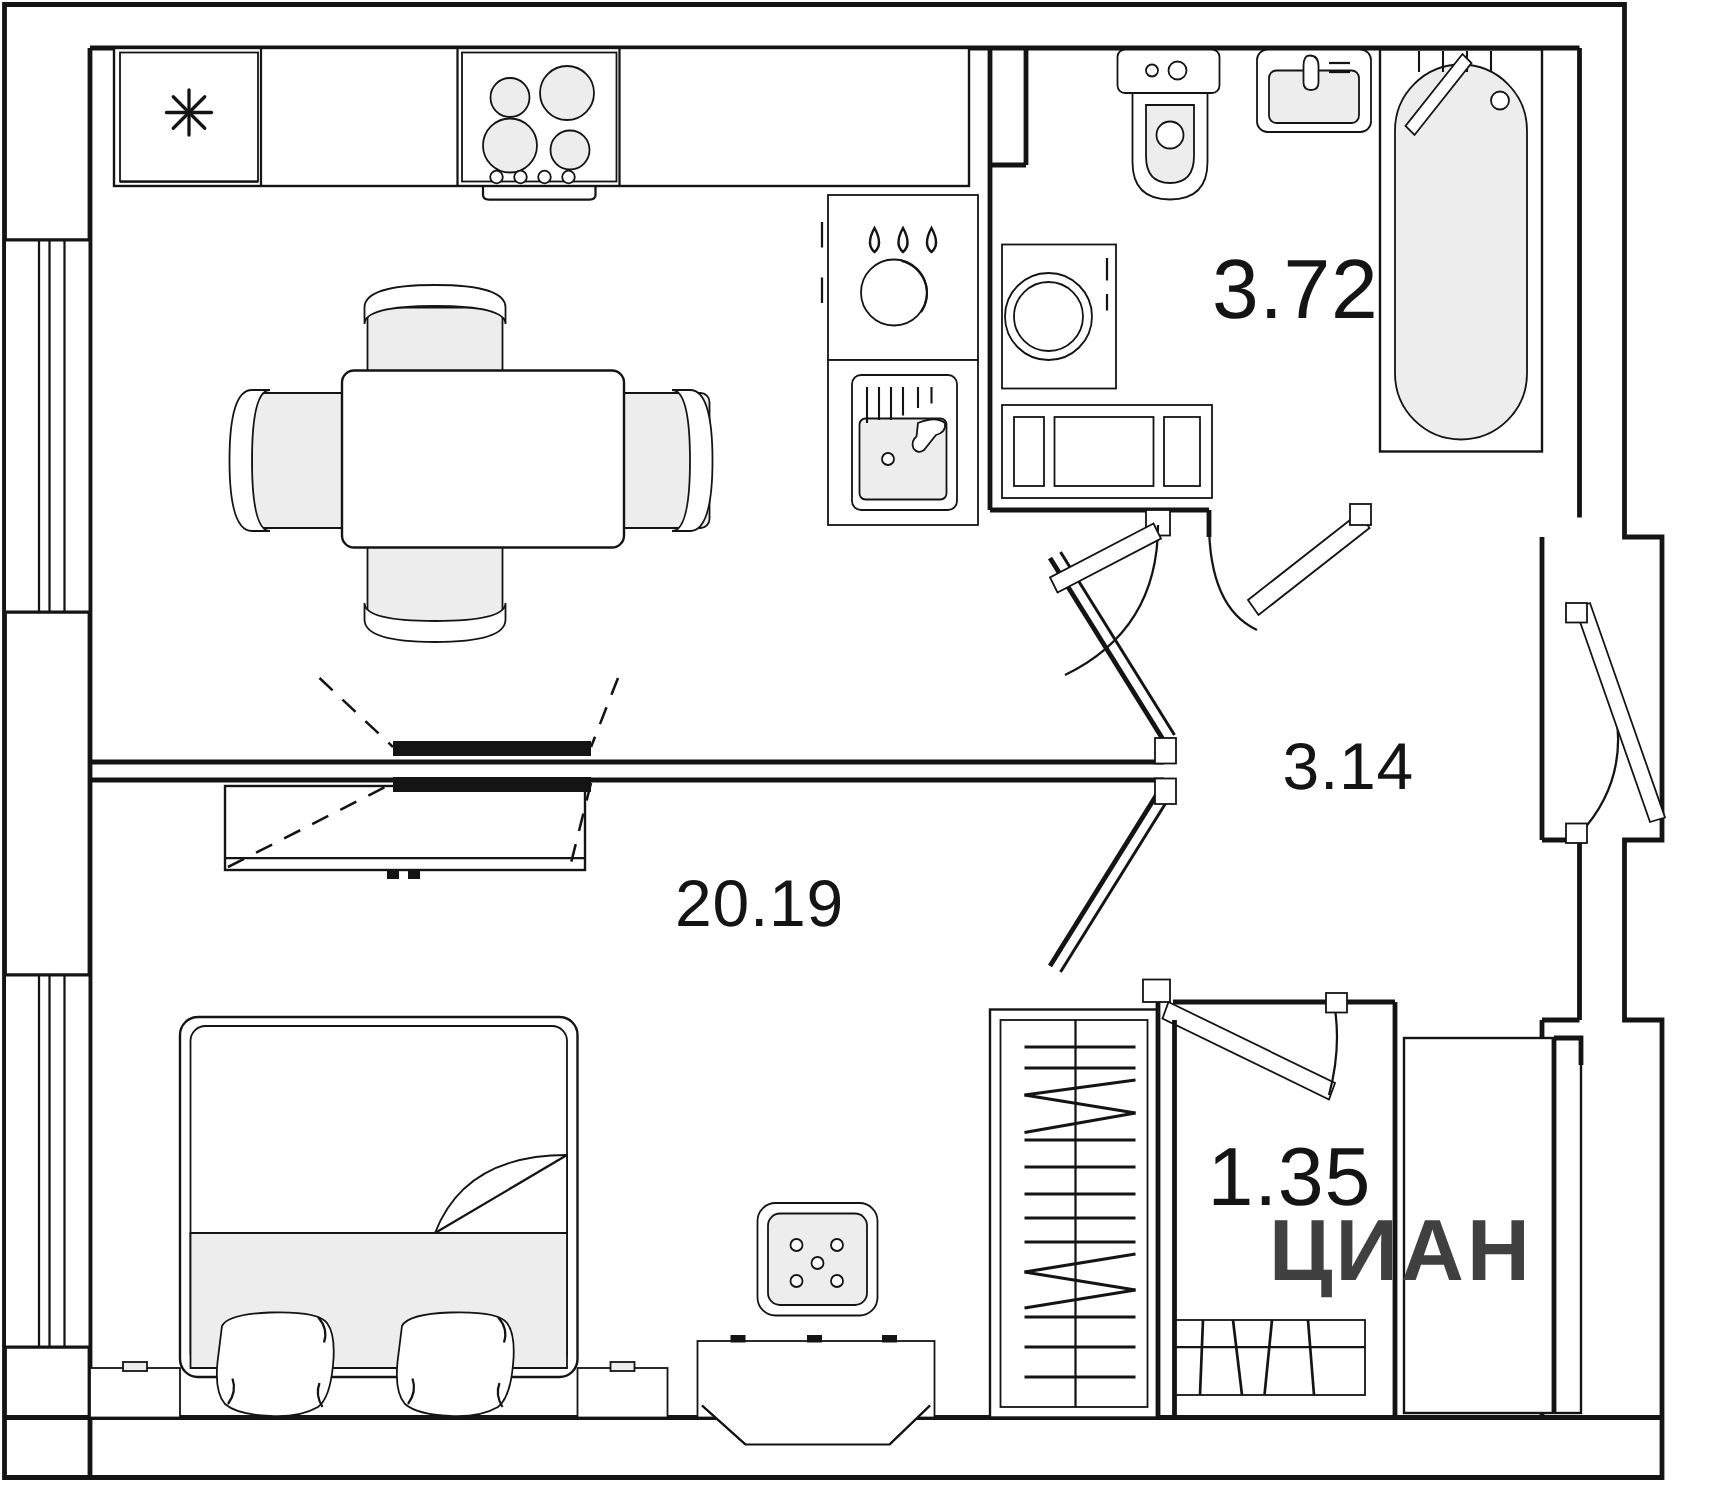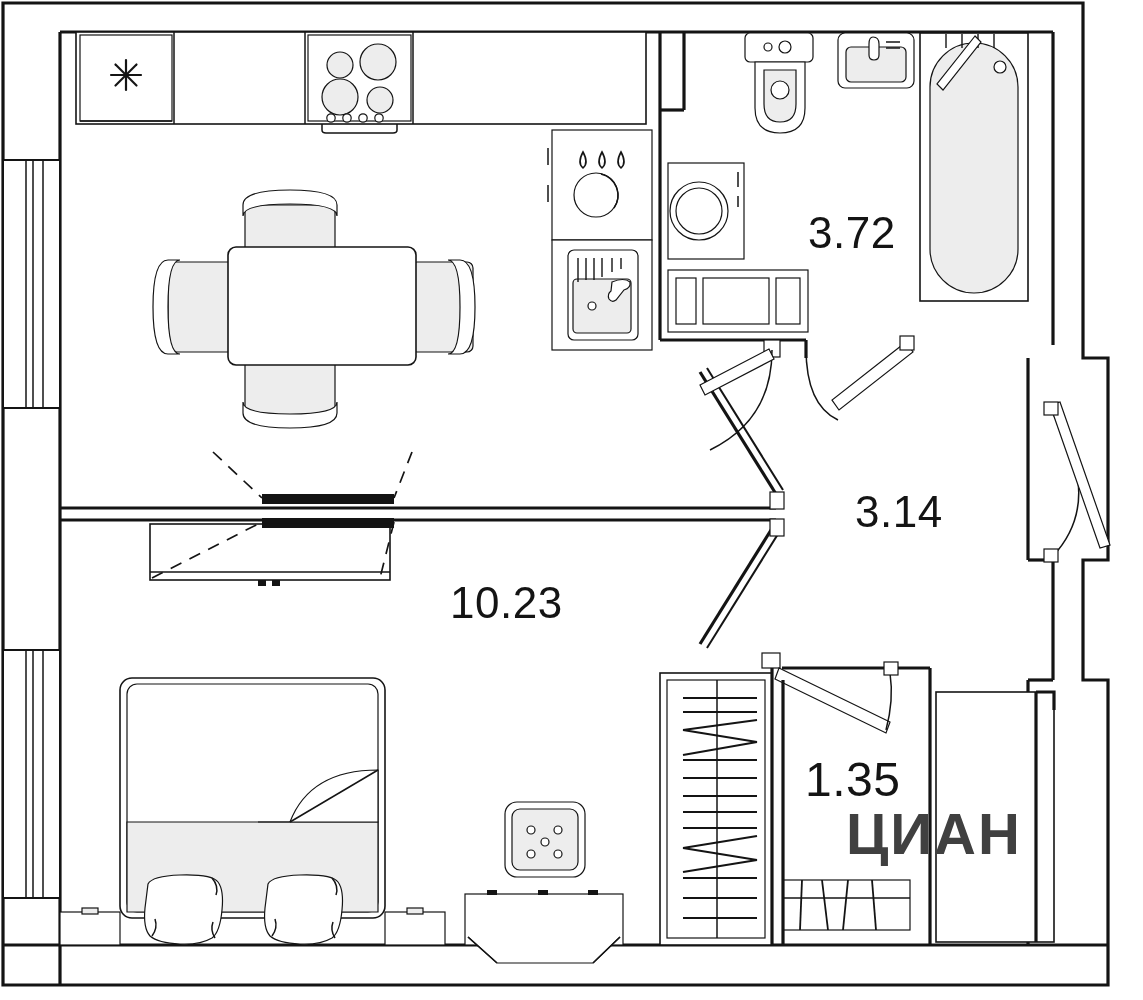--- a/index.html
+++ b/index.html
@@ -16,23 +16,23 @@
     position:absolute;
     font-family:"Liberation Sans",sans-serif;
     color:#141414;
     font-weight:400;
     letter-spacing:0.5px;
     white-space:nowrap;
     user-select:none;
   }
   #label-kitchen{left:487px;top:396px;font-size:44px;}
   #label-living{left:450px;top:578px;font-size:44px;}
-  #label-bath{left:808px;top:160px;font-size:44px;margin-top:48px;}
+  #label-bath{left:808px;top:160px;font-size:56px;}
   #label-hall{left:855px;top:487px;font-size:44px;text-align:center;}
-  #label-closet{left:805px;top:752px;font-size:48px;}
+  #label-closet{left:805px;top:752px;font-size:55px;}
   #watermark{
     position:absolute;
     left:846px;top:800px;
     font-size:58px;
     color:#404040;
     font-weight:700;
     letter-spacing:2px;
     user-select:none;
     pointer-events:none;
   }
@@ -382,21 +382,21 @@
 
     <g>
       <rect x="936" y="692" width="118" height="250" class="wht"></rect>
       <path class="w" d="M1036 692 L1036 942"></path>
       <path class="w" d="M1036 692 L1054 692 L1054 710"></path>
     </g>
 
   </svg>
 
 
-  <div class="area-label" id="label-living">10.23</div>
+  <div class="area-label" id="label-living">20.19</div>
 
   <div class="area-label" id="label-bath">3.72</div>
 
   <div class="area-label" id="label-hall">3.14</div>
 
   <div class="area-label" id="label-closet">1.35</div>
 
   <div id="watermark">ЦИАН</div>
 
 </div>

